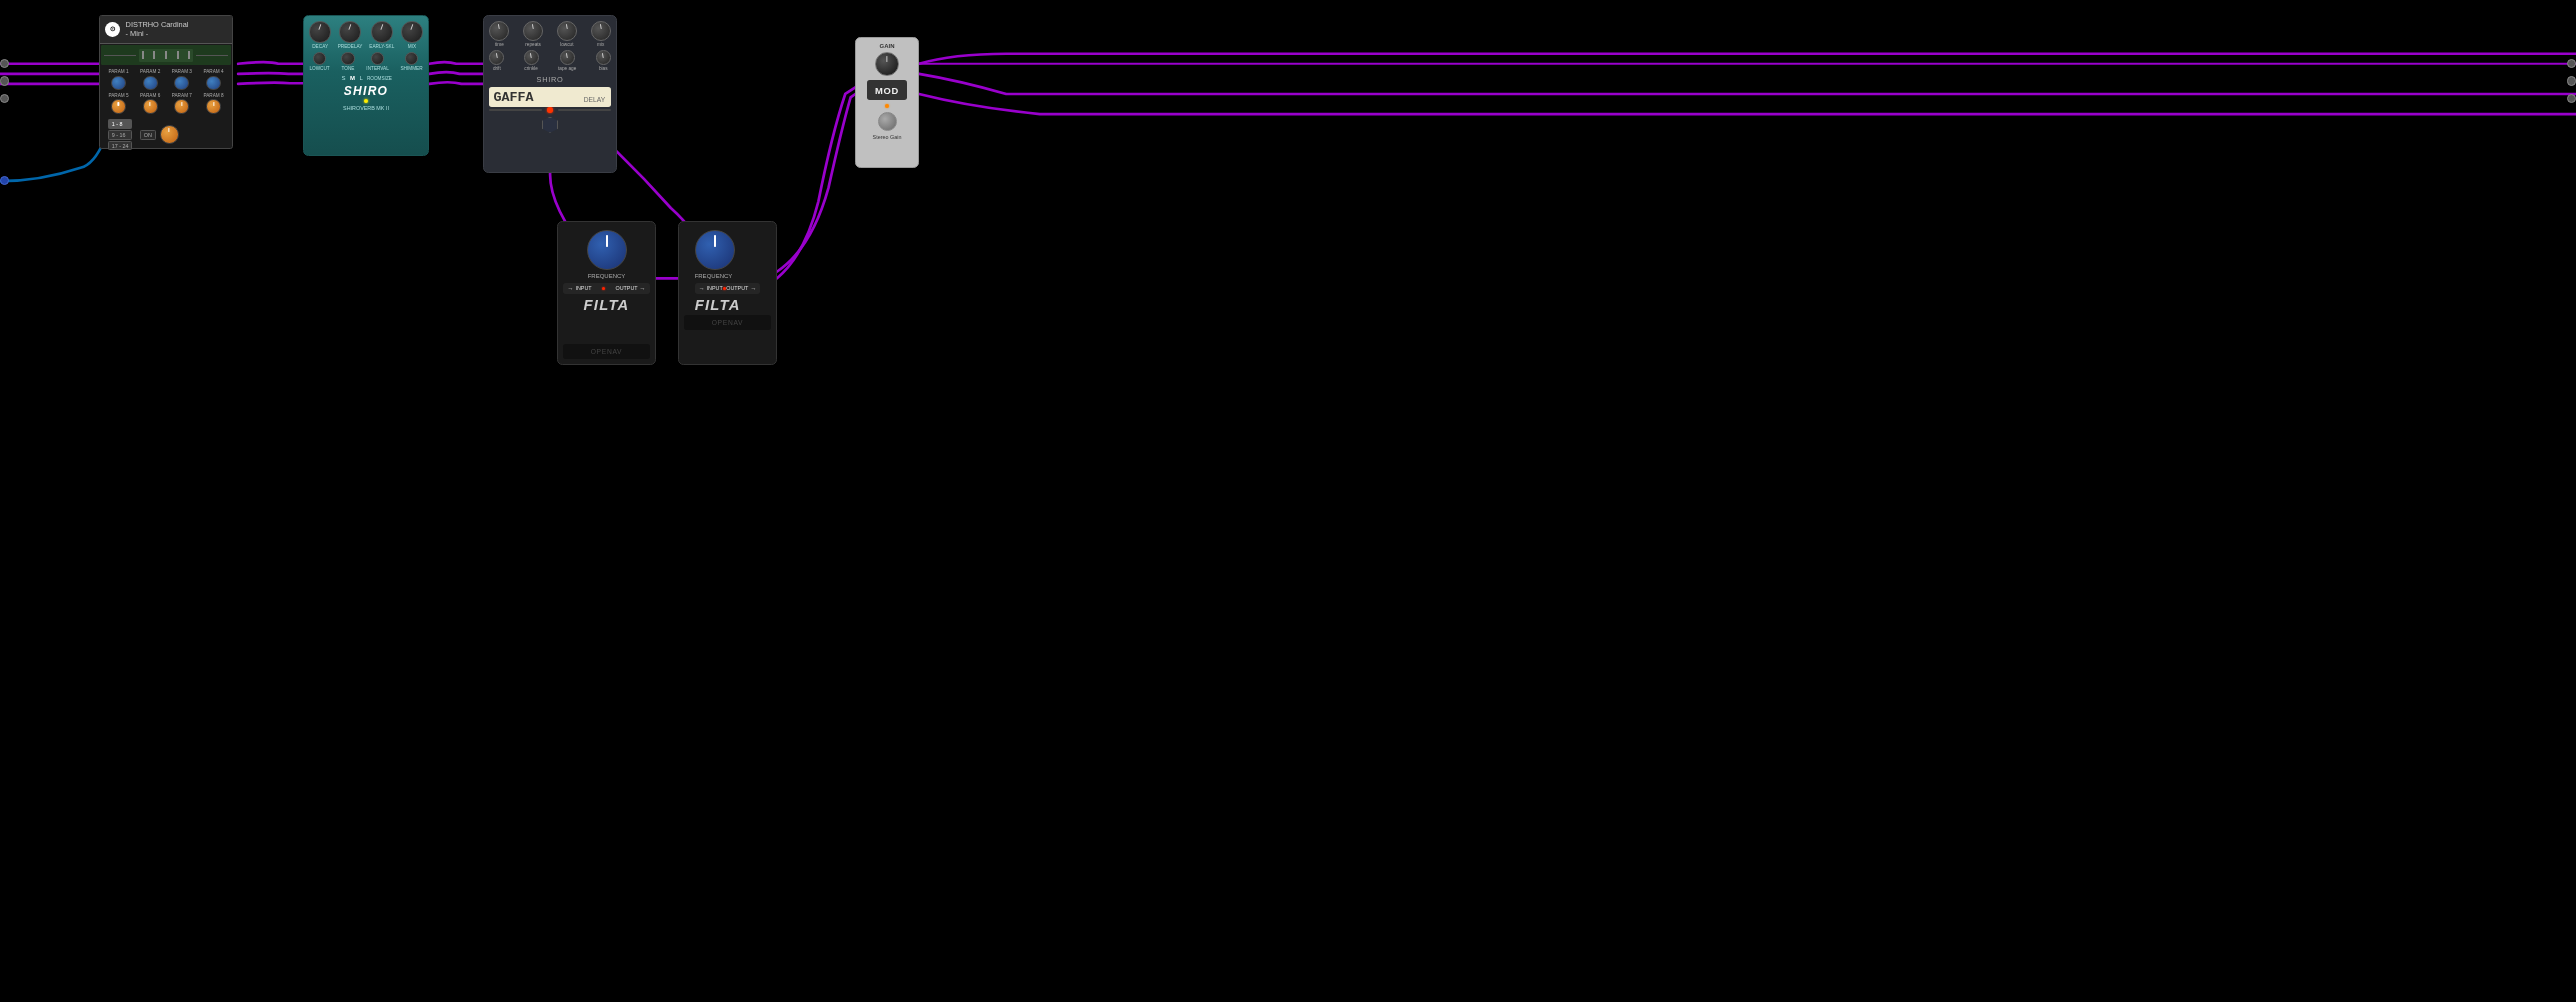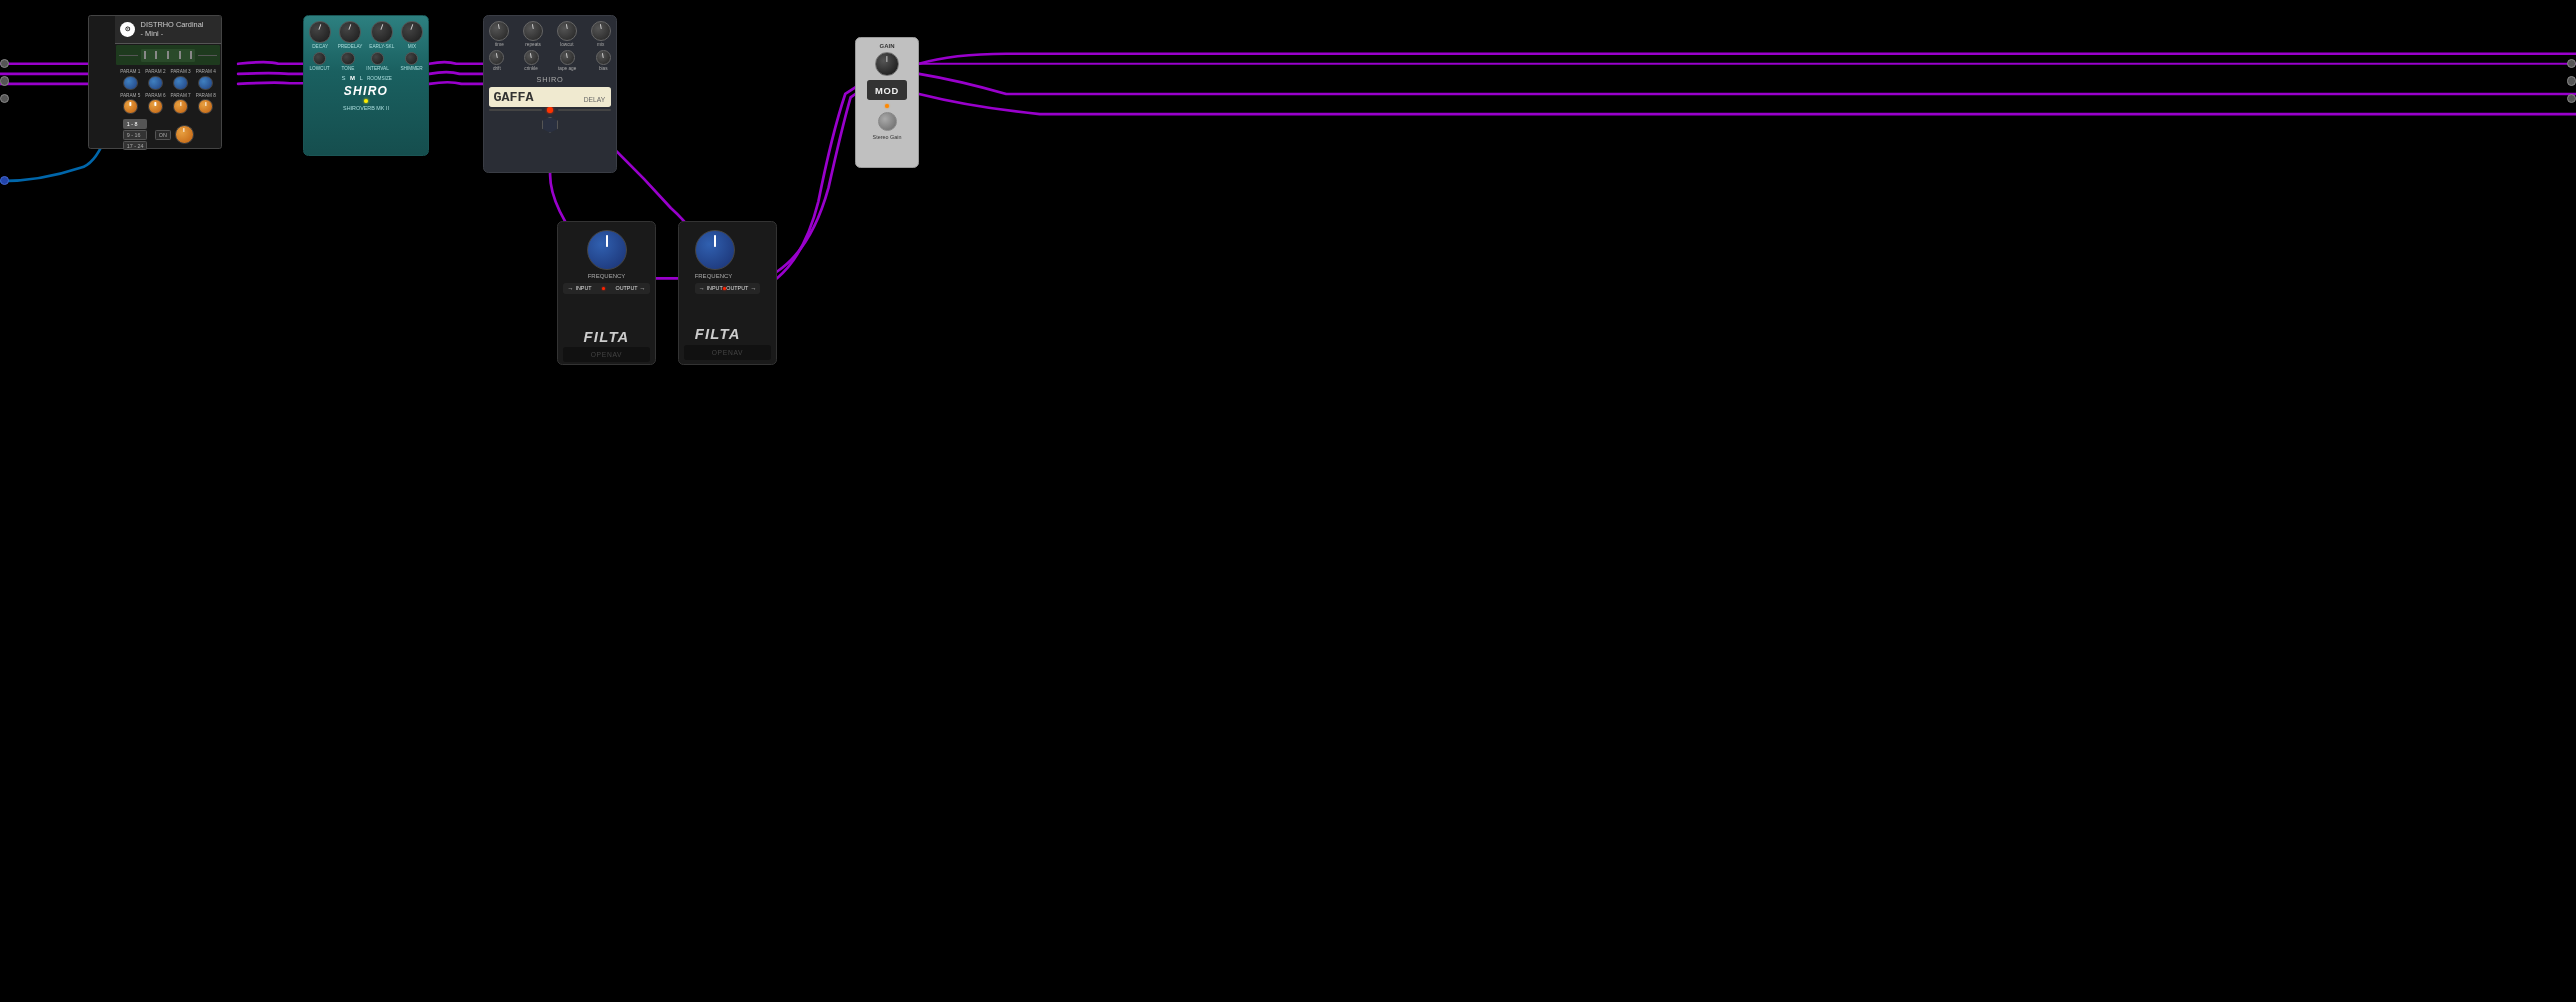--- a/index.html
+++ b/index.html
@@ -23,28 +23,27 @@
     }
 
     
     .module {
       position: absolute;
       z-index: 2;
     }
 
     
     #cardinal {
-      left: 88px;
+      left: 99px;
       top: 14.8px;
       width: 134px;
       height: 134px;
       background: #1a1a1a;
       border: 0.7px solid #444;
       border-radius: 2.7px;
-      padding-left: 26px;
     }
     #cardinal .cardinal-header {
       background: #2a2a2a;
       padding: 4px 5.4px;
       display: flex;
       align-items: center;
       gap: 5.4px;
       border-bottom: 0.7px solid #555;
     }
     #cardinal .cardinal-logo {
@@ -417,21 +416,20 @@
       border-radius: 50%;
       box-shadow: 0 0 2px #ff2200;
     }
     .filta-logo {
       font-size: 14.8px;
       font-weight: bold;
       color: #ccc;
       letter-spacing: 1.3px;
       font-style: italic;
       margin-bottom: 2.7px;
-      margin-top: 32px;
     }
     .filta-bottom {
       width: 100%;
       background: #111;
       border-radius: 2.7px;
       padding: 4px;
       text-align: center;
     }
     .openav-text {
       font-size: 6.7px;

